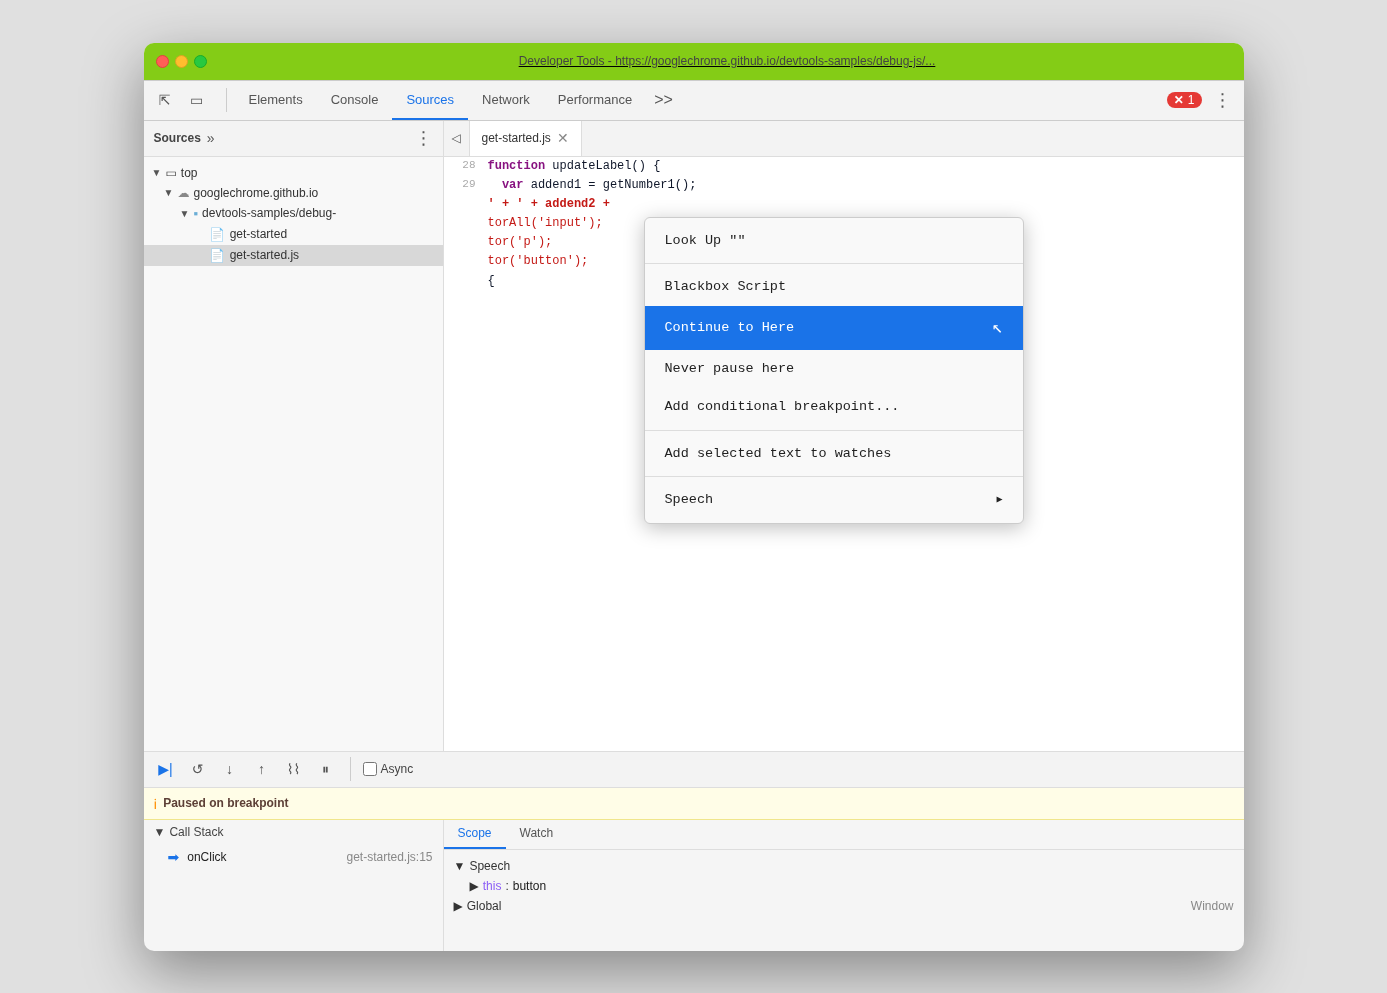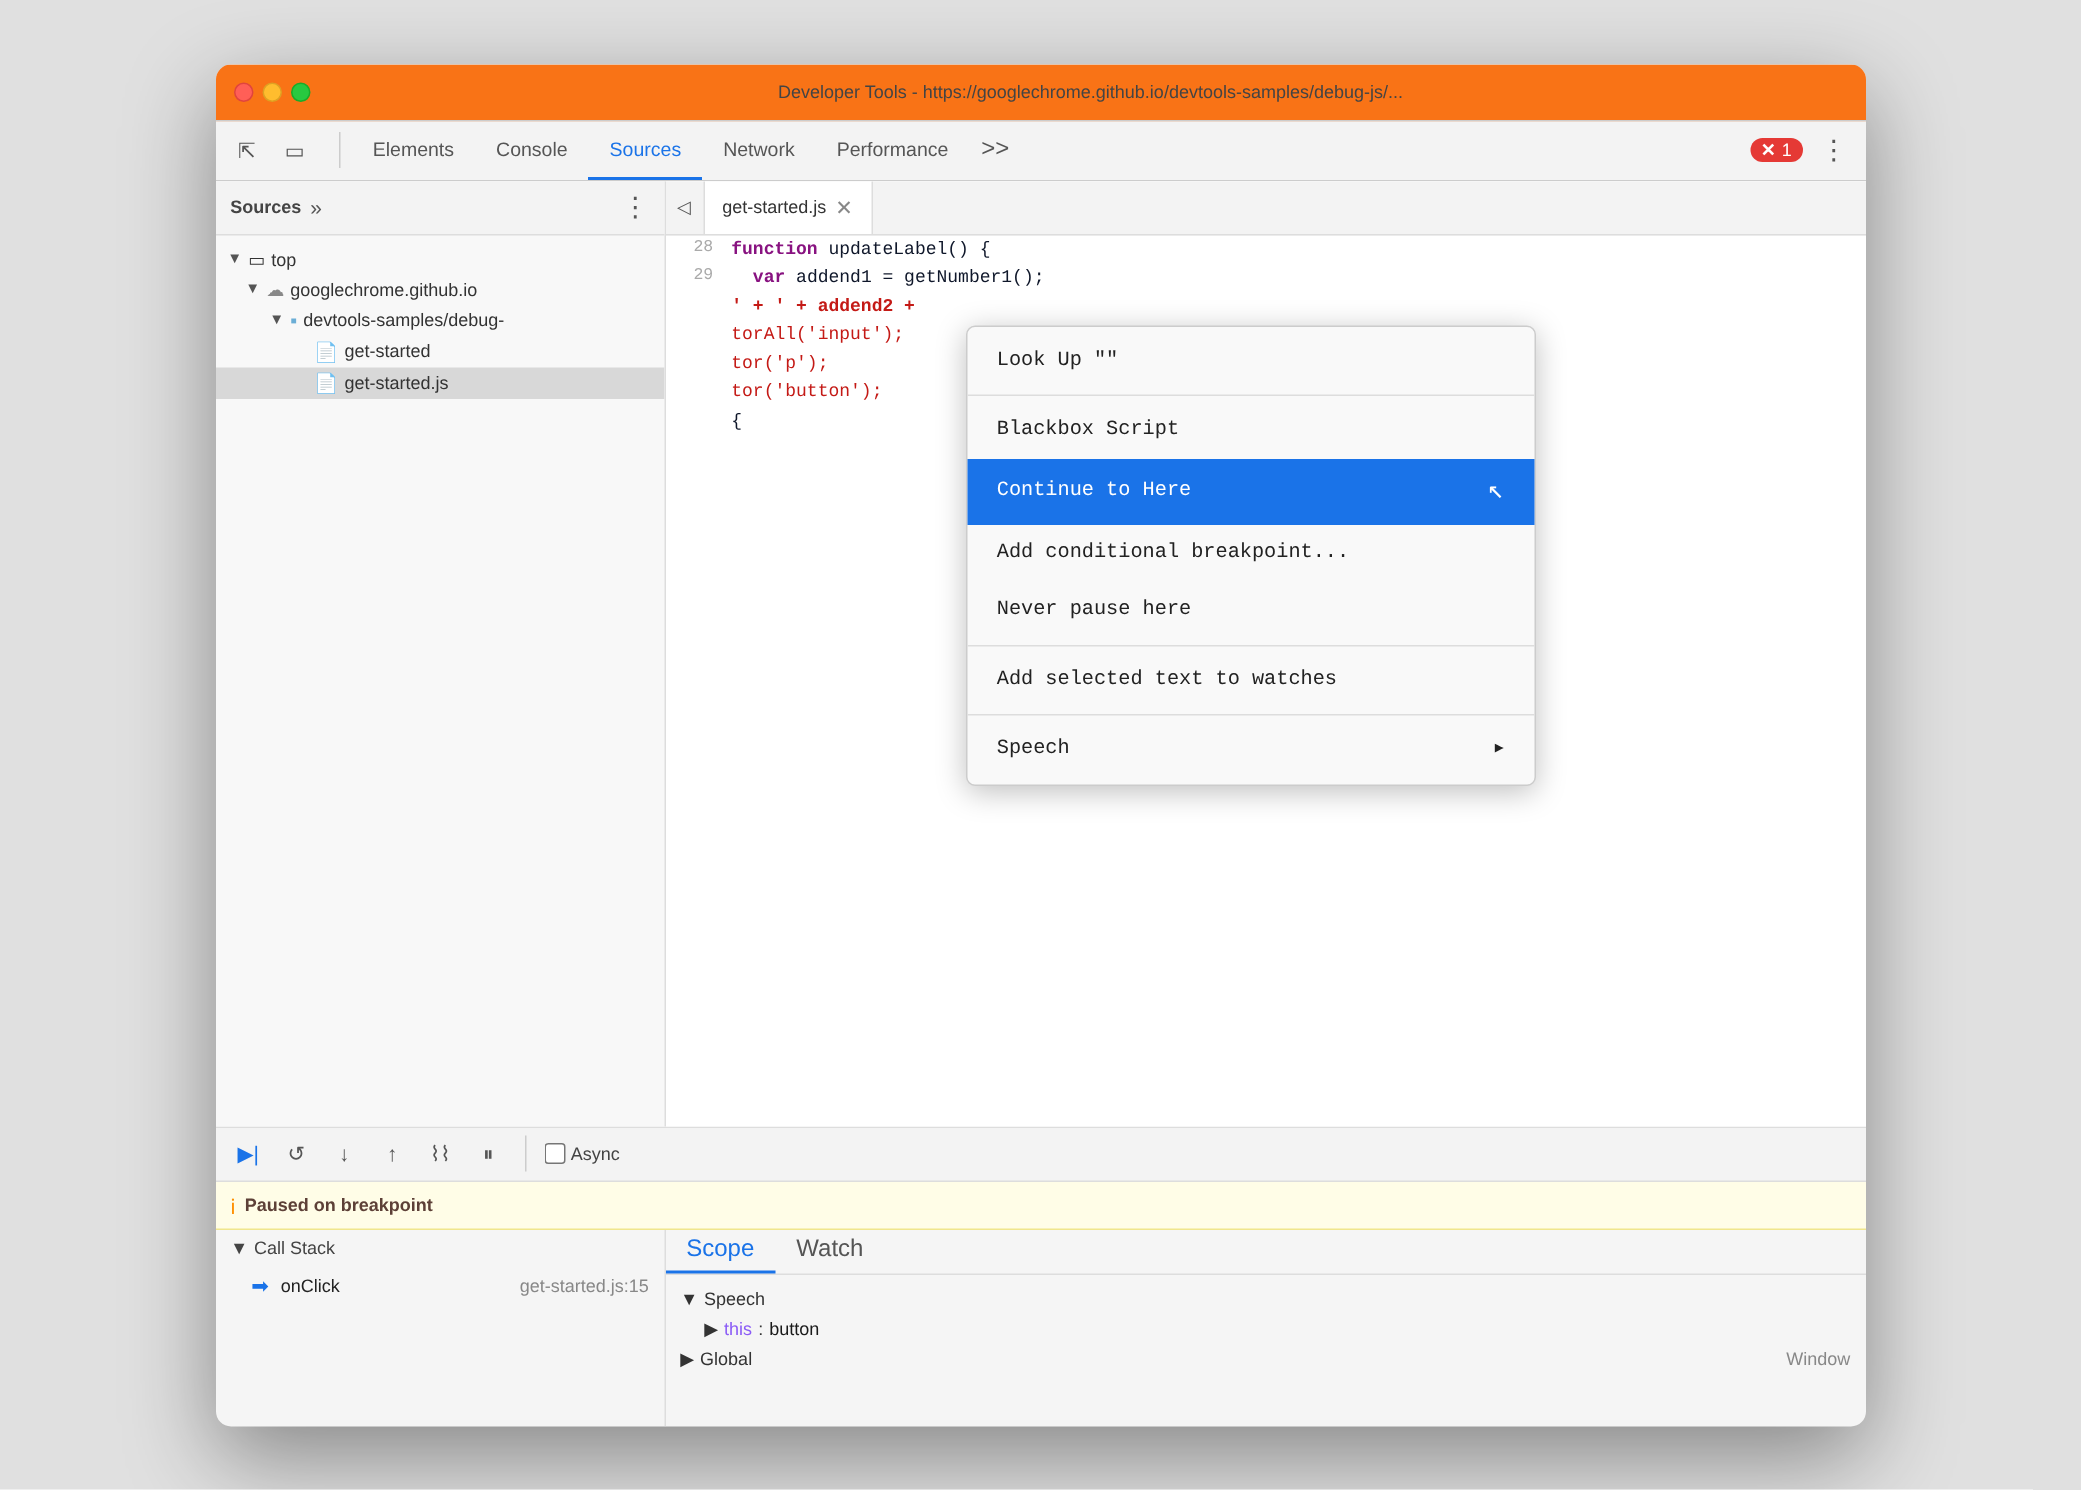--- a/index.html
+++ b/index.html
@@ -13,27 +13,28 @@
     }
     .window {
       width: 1100px;
       border-radius: 10px;
       overflow: hidden;
       box-shadow: 0 20px 60px rgba(0,0,0,0.4);
       background: #f5f5f5;
     }
     
     .title-bar {
-      background: #f97316;
+      background: #84cc16;
       border-bottom: 1px solid #ccc;
       height: 38px;
       display: flex;
       align-items: center;
       padding: 0 12px;
       gap: 8px;
+      text-decoration: underline;
     }
     .traffic-lights {
       display: flex;
       gap: 6px;
       margin-right: 8px;
     }
     .traffic-light {
       width: 13px;
       height: 13px;
       border-radius: 50%;
@@ -378,21 +379,21 @@
     }
     .scope-tabs {
       display: flex;
       border-bottom: 1px solid #ddd;
       height: 30px;
     }
     .scope-tab {
       padding: 0 14px;
       display: flex;
       align-items: center;
-      font-size: 16px;
+      font-size: 12px;
       color: #555;
       cursor: pointer;
       border-bottom: 2px solid transparent;
     }
     .scope-tab.active {
       color: #1a73e8;
       border-bottom: 2px solid #1a73e8;
     }
     .scope-content {
       flex: 1;
@@ -557,24 +558,24 @@
           <div class="ctx-separator"></div>
           <div class="ctx-item">
             <span>Blackbox Script</span>
           </div>
           <div class="ctx-item highlighted">
             <span>Continue to Here</span>
 
             <span style="font-size:18px; margin-left: 8px;">↖</span>
           </div>
           <div class="ctx-item">
+            <span>Never pause here</span>
+          </div>
+          <div class="ctx-item">
             <span>Add conditional breakpoint...</span>
-          </div>
-          <div class="ctx-item">
-            <span>Never pause here</span>
           </div>
           <div class="ctx-separator"></div>
           <div class="ctx-item">
             <span>Add selected text to watches</span>
           </div>
           <div class="ctx-separator"></div>
           <div class="ctx-item">
             <span>Speech</span>
             <span class="ctx-arrow">▶</span>
           </div>

